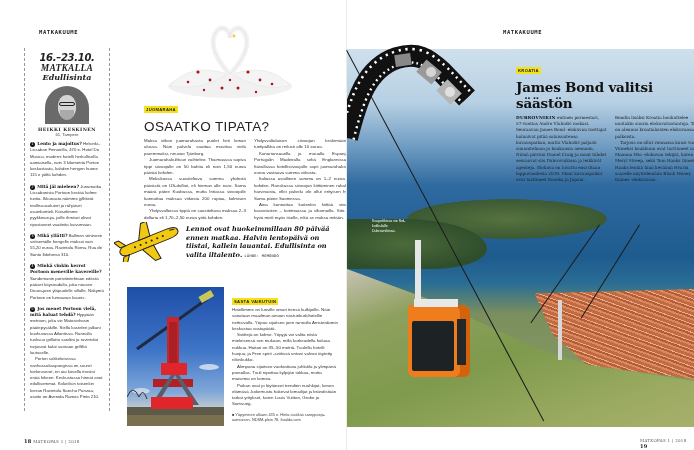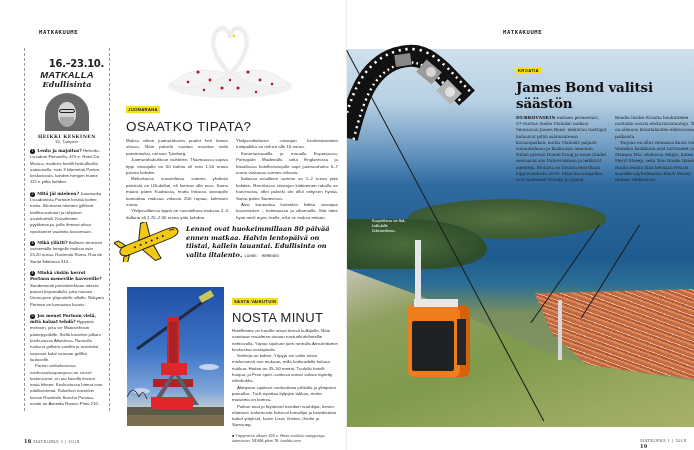--- a/index.html
+++ b/index.html
@@ -7,43 +7,43 @@
   body { position: relative; font-family: "Liberation Sans", sans-serif; color: #222; }
 
   .page-left { position: absolute; left: 0; top: 0; width: 347px; height: 450px; background: #fff; }
   .page-right { position: absolute; left: 347px; top: 0; width: 347px; height: 450px; background: #fff; }
   .gutter { position: absolute; left: 346px; top: 0; width: 2px; height: 450px; background: linear-gradient(90deg, #e8e8e8, #f7f7f7); }
 
   .section-label { position: absolute; font-family: "DejaVu Sans Mono", monospace; font-size: 5.5px; font-weight: bold; letter-spacing: 0.6px; color: #222; }
 
   
   .sidebar { position: absolute; left: 24px; top: 48px; width: 86px; height: 363px; border-left: 1px dashed #999; border-right: 1px dashed #999; padding: 2px 5px; }
-  .sb-dates { font-family: "DejaVu Sans", sans-serif; font-size: 10px; font-weight: bold; text-align: right; letter-spacing: -0.3px; margin-top: 8px; }
-  .sb-title { font-family: Liberation Sans, sans-serif; font-size: 9.5px; font-weight: bold; font-style: italic; text-align: center; letter-spacing: 0.2px; }
+  .sb-dates { font-family: "DejaVu Sans", sans-serif; font-size: 10px; font-weight: bold; font-style: italic; text-align: center; letter-spacing: -0.3px; margin-top: 2px; }
+  .sb-title { font-family: Liberation Serif, serif; font-size: 9.5px; font-weight: bold; font-style: italic; text-align: center; letter-spacing: 0.2px; }
   .sb-sub { font-family: "DejaVu Serif", serif; font-size: 8px; font-style: italic; font-weight: bold; text-align: center; margin-top: -1px; }
   .sb-avatar { width: 44px; height: 38px; margin: 4px auto 0; border-radius: 22px 22px 0 0; background: radial-gradient(circle at 50% 55%, #bdbdbd 0 30%, #6a6a6a 31% 100%); position: relative; overflow: hidden; }
   .sb-avatar .face { position: absolute; left: 13px; top: 9px; width: 18px; height: 24px; border-radius: 45%; background: #d5d5d5; }
   .sb-avatar .glasses { position: absolute; left: 14px; top: 16px; width: 16px; height: 4px; border: 1px solid #222; border-radius: 2px; }
   .sb-avatar .beard { position: absolute; left: 15px; top: 24px; width: 14px; height: 10px; border-radius: 0 0 7px 7px; background: #aaa; }
   .sb-name { font-family: "DejaVu Serif", serif; font-size: 4.6px; font-weight: bold; letter-spacing: 0.5px; text-align: center; margin-top: 3px; }
   .sb-age { font-size: 4.2px; text-align: center; color: #444; margin-bottom: 4px; }
   .qa { font-size: 4.3px; line-height: 6.3px; color: #333; margin-bottom: 5px; }
   .qa .q { font-family: "DejaVu Serif", serif; font-weight: bold; color: #111; }
   .qa .num { display: inline-block; width: 5px; height: 5px; border-radius: 50%; background: #111; color: #fff; font-size: 3.5px; line-height: 5px; text-align: center; margin-right: 1px; vertical-align: 0; }
   .qa p.indent { text-indent: 5px; }
 
   .folio { position: absolute; top: 438px; font-family: "DejaVu Serif", serif; font-size: 4px; letter-spacing: 0.3px; color: #555; }
   .folio b { font-size: 5px; color: #111; }
 
   
   .swans { position: absolute; left: 160px; top: 22px; width: 140px; height: 78px; }
 
   .tag { display: inline-block; background: #f5e01c; font-family: "Liberation Sans Narrow", "Liberation Sans", sans-serif; font-size: 4.2px; font-weight: bold; letter-spacing: 0.3px; padding: 1px 2px; color: #222; }
 
-  .article1 { position: absolute; left: 126px; top: 97px; width: 212px; }
+  .article1 { position: absolute; left: 144px; top: 97px; width: 212px; }
   .a1-title { font-family: "Liberation Sans", sans-serif; font-size: 13.5px; letter-spacing: 0.4px; color: #222; margin-top: 4px; margin-bottom: 4px; }
   .cols { display: flex; gap: 8px; }
   .col { flex: 1; font-size: 4.4px; line-height: 6.4px; color: #333; text-align: justify; }
   .col p + p { text-indent: 5px; }
 
   .plane { position: absolute; left: 114px; top: 222px; width: 68px; height: 40px; }
   .quote { position: absolute; left: 186px; top: 225px; width: 150px; font-family: "DejaVu Serif", serif; font-style: italic; font-weight: bold; font-size: 6.6px; line-height: 8.6px; color: #111; }
   .quote .credit { font-family: "DejaVu Sans Mono", monospace; font-style: normal; font-size: 3.6px; font-weight: normal; letter-spacing: 0.3px; }
 
   .crane-photo { position: absolute; left: 127px; top: 287px; width: 97px; height: 139px; background: linear-gradient(180deg, #1f4fa8 0%, #3d74c6 45%, #7fa6d9 75%, #b9c6d2 86%, #6a6a5a 100%); overflow: hidden; }
@@ -205,21 +205,20 @@
       <path d="M72 118 L52 88 L48 88 L66 118Z" fill="#5a5e68"></path>
       <rect x="24" y="110" width="42" height="12" fill="#e0262b"></rect>
       <ellipse cx="82" cy="80" rx="10" ry="3" fill="#dfe8f3" opacity="0.8"></ellipse>
       <ellipse cx="14" cy="104" rx="9" ry="3" fill="#dfe8f3" opacity="0.7"></ellipse>
       <path d="M0 110 Q6 96 12 110 Q16 100 20 112" stroke="#3b3128" stroke-width="1" fill="none"></path>
     </svg>
   </div>
 
   <div class="article2">
     <span class="tag">SÄSTÄ VAIKUTUIN</span>
-    <div class="a2-title">NOSTA MINUT</div>
     <div class="a2-body">
       <p>Hotellimme on luoville omari tiensä kulkijoille. Näin sanotaan maailman ainoan nosturikurkihotellin nettisivulla. Yöpuu sijaitsee joen rannalla Amsterdamin keskustaa vastapäätä.</p>
       <p>Sviittejä on kolme. Yöpyjä voi valita niistä mieleisensä sen mukaan, millä korkeudella haluaa nukkua. Haitari on 35–50 metriä. Tuulella hotelli huojuu, ja Free spirit -sviitissä untani valvoo täytetty riikinkukko.</p>
       <p>Alimpana sijaitsee vuokrattava juhlatila ja ylimpänä poreallas. Tuuli nipottaa kylpijän tukkaa, mutta maisema on komea.</p>
       <p>Paikan ovat jo löytäneet trendien nuuhkijat, kenen elämäsä -kokemusta hakevat lomailijat ja brändistään tarkat yritykset, kuten Louis Vuitton, Grohe ja Samsung.</p>
     </div>
     <div class="a2-note">■ Yöpyminen alkaen 435 e. Hinta sisältää samppanja-aamiaisen. NDSM-plein 78, faralda.com</div>
   </div>
 
   <div class="folio" style="left:24px;">

